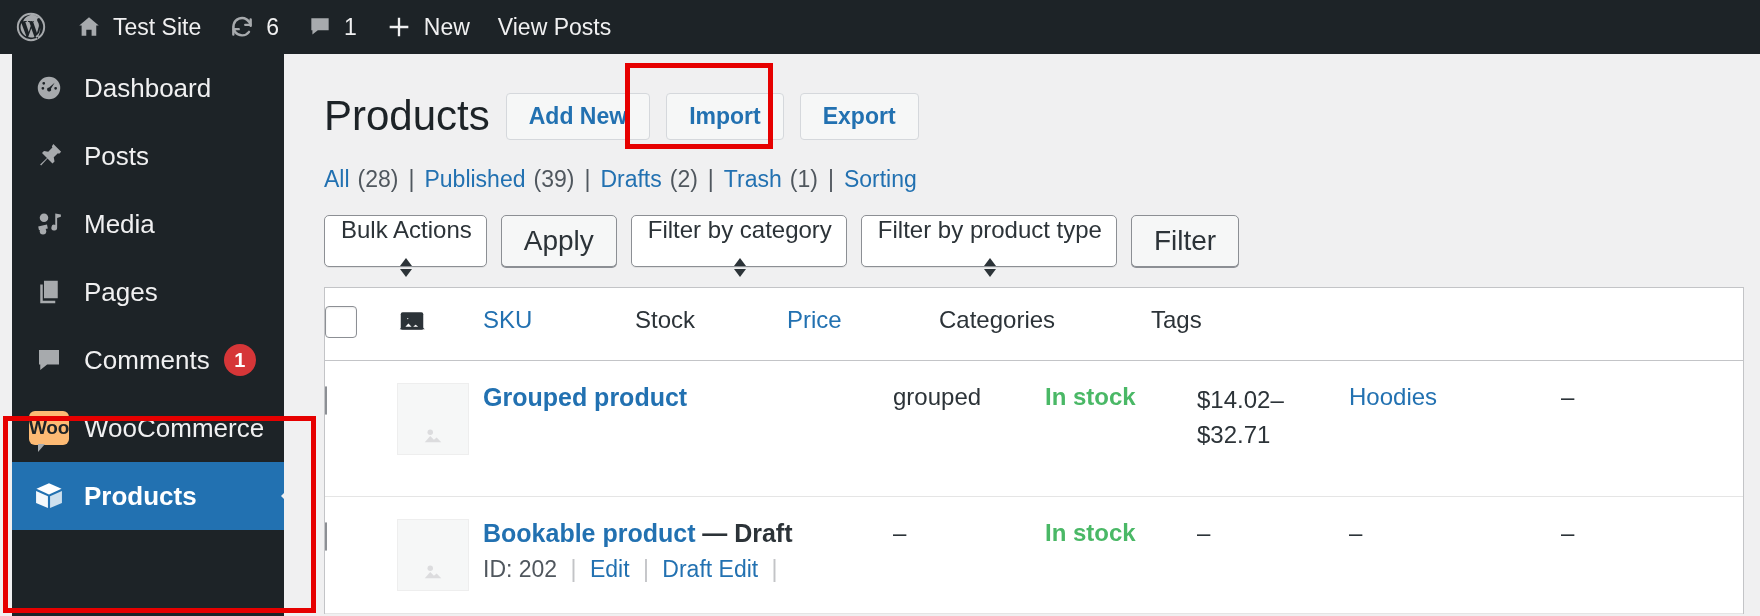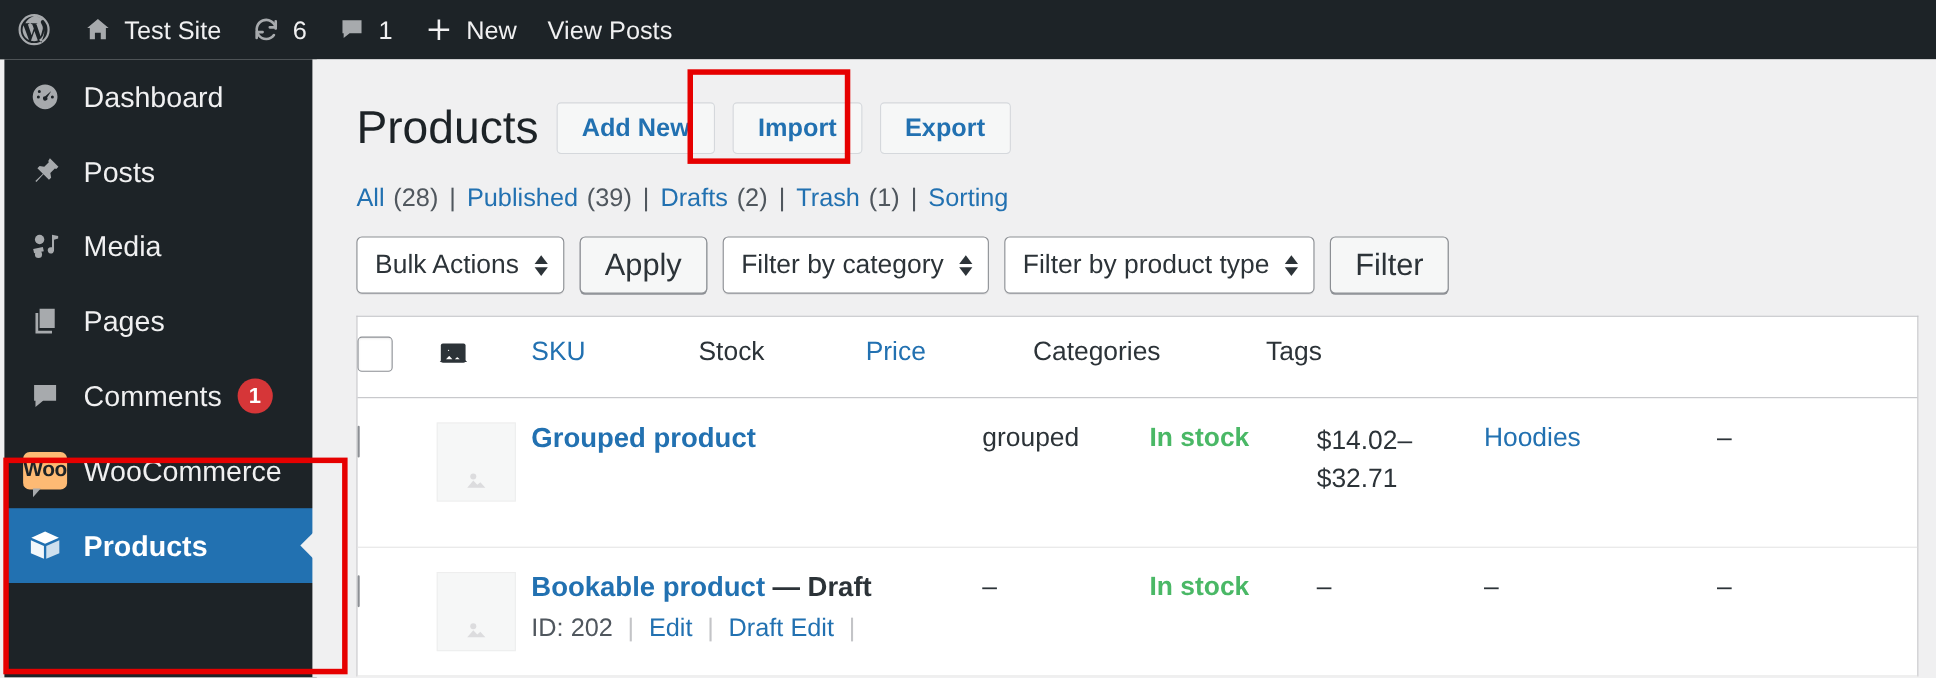--- a/index.html
+++ b/index.html
@@ -24,21 +24,21 @@
     height: 54px; padding: 0 14px;
     color: #f0f0f1; font-size: 23px; white-space: nowrap; justify-content: flex-end;
   }
   .ab-item:first-child { padding-left: 14px; }
   .wp-logo { width: 34px; height: 34px; }
   .ab-icon { display: inline-flex; align-items: center; justify-content: center; }
   .badge-count { font-size: 23px; color: #f0f0f1; }
 
   
   .sidebar {
-    position: absolute; top: 54px; left: 4px;
+    position: absolute; top: 54px; left: 12px;
     width: 284px; height: 562px;
     background: #1d2327;
   }
   .menu-item {
     display: flex; align-items: center;
     height: 68px; padding-left: 14px;
     color: #f0f0f1; font-size: 26px;
     position: relative;
   }
   .menu-item .mi-icon {
@@ -100,21 +100,21 @@
   .subsubsub .sep { color: #50575e; padding: 0 10px; }
 
   .tablenav {
     margin-top: 22px; display: flex; align-items: center; gap: 14px;
   }
   .select-box {
     background: #fff; border: 1px solid #8c8f94; border-radius: 5px;
     height: 52px; display: flex; align-items: center;
     padding: 0 14px 0 16px; font-size: 24px; color: #2c3338;
     box-shadow: 0 1px 0 rgba(0,0,0,0.07);
-    white-space: nowrap; gap: 14px;
+    white-space: nowrap; gap: 14px; flex-direction: column;
   }
   .arrows { display: inline-flex; flex-direction: column; gap: 3px; line-height: 0; }
   .arrows span { display: block; width: 0; height: 0; border-style: solid; }
   .arrow-up { border-width: 0 6px 8px 6px; border-color: transparent transparent #2c3338 transparent; }
   .arrow-dn { border-width: 8px 6px 0 6px; border-color: #2c3338 transparent transparent transparent; }
   .btn-secondary {
     background: #f6f7f7; border: 1px solid #8c8f94; border-radius: 5px;
     height: 52px; display: flex; align-items: center; padding: 0 22px;
     font-size: 28px; color: #2c3338; box-shadow: 0 1px 0 #8c8f94; white-space: nowrap;
   }

